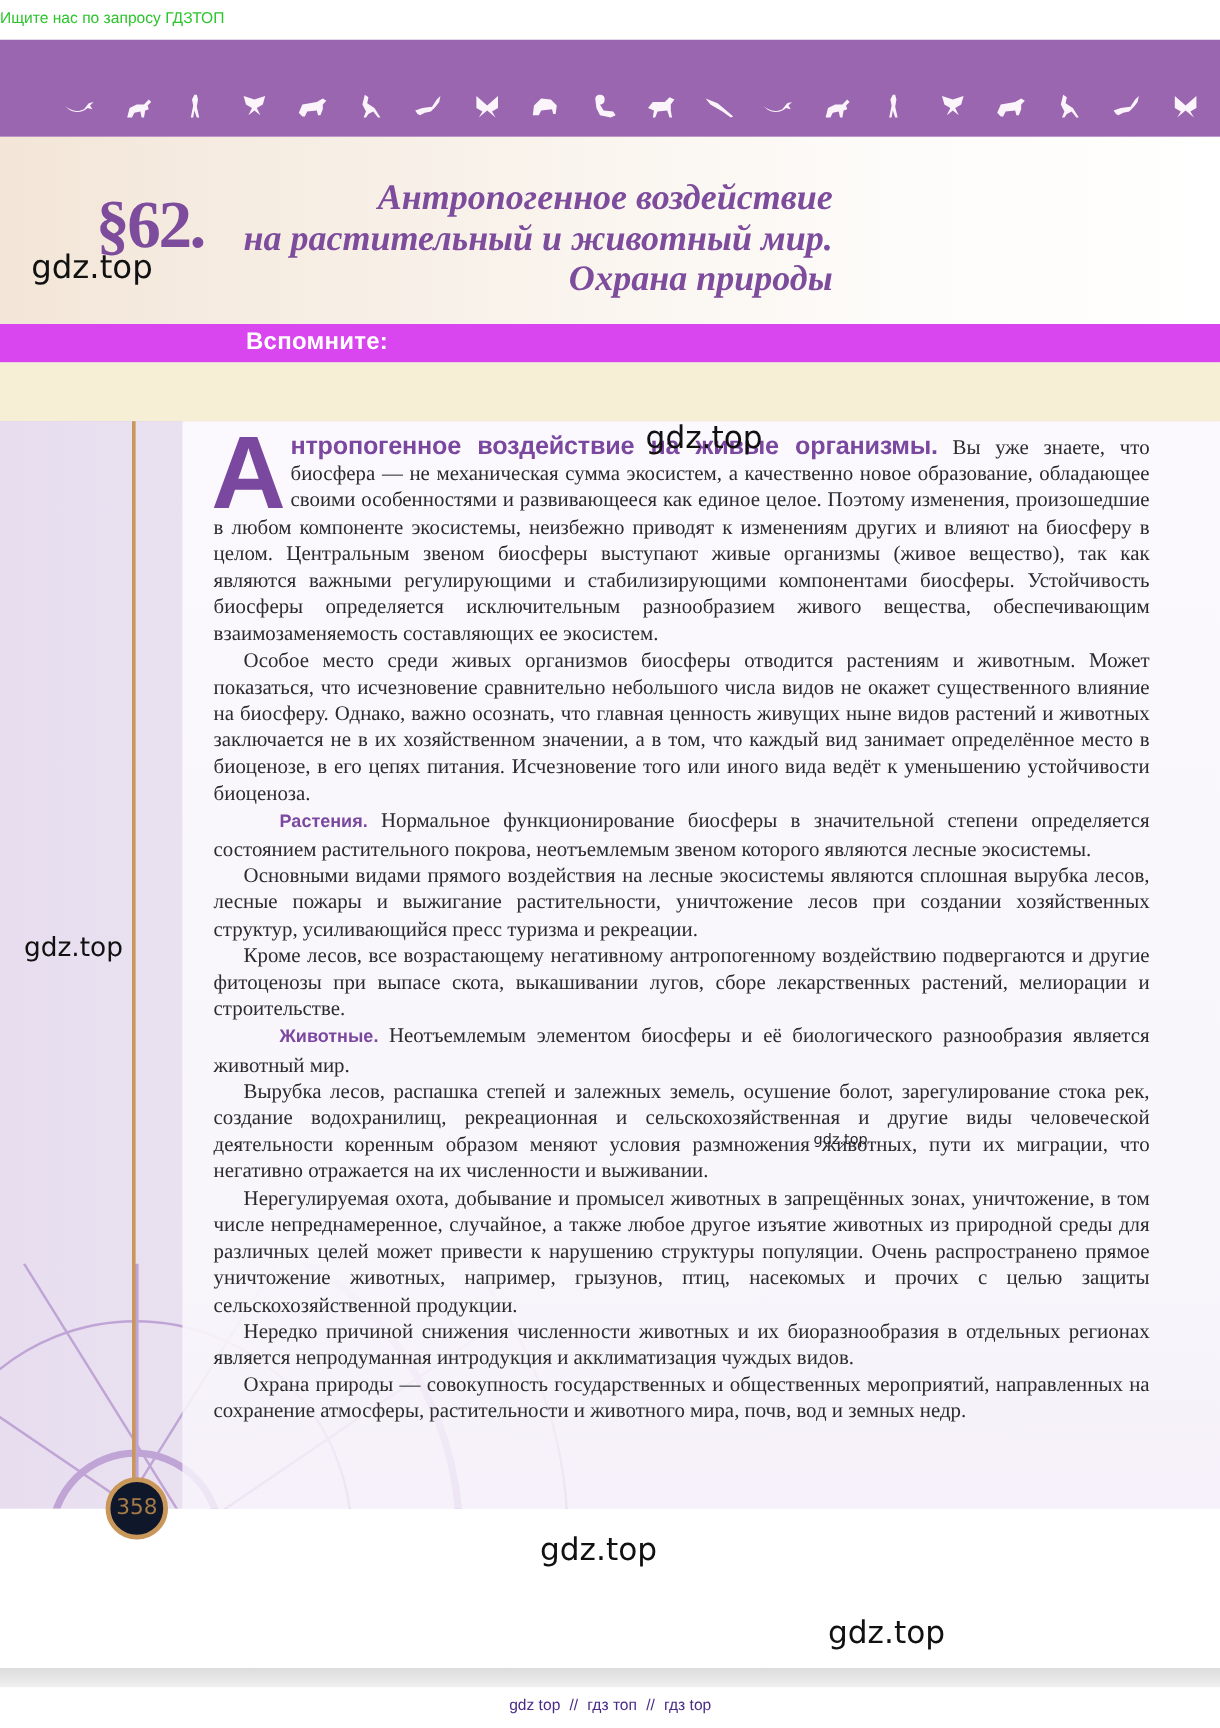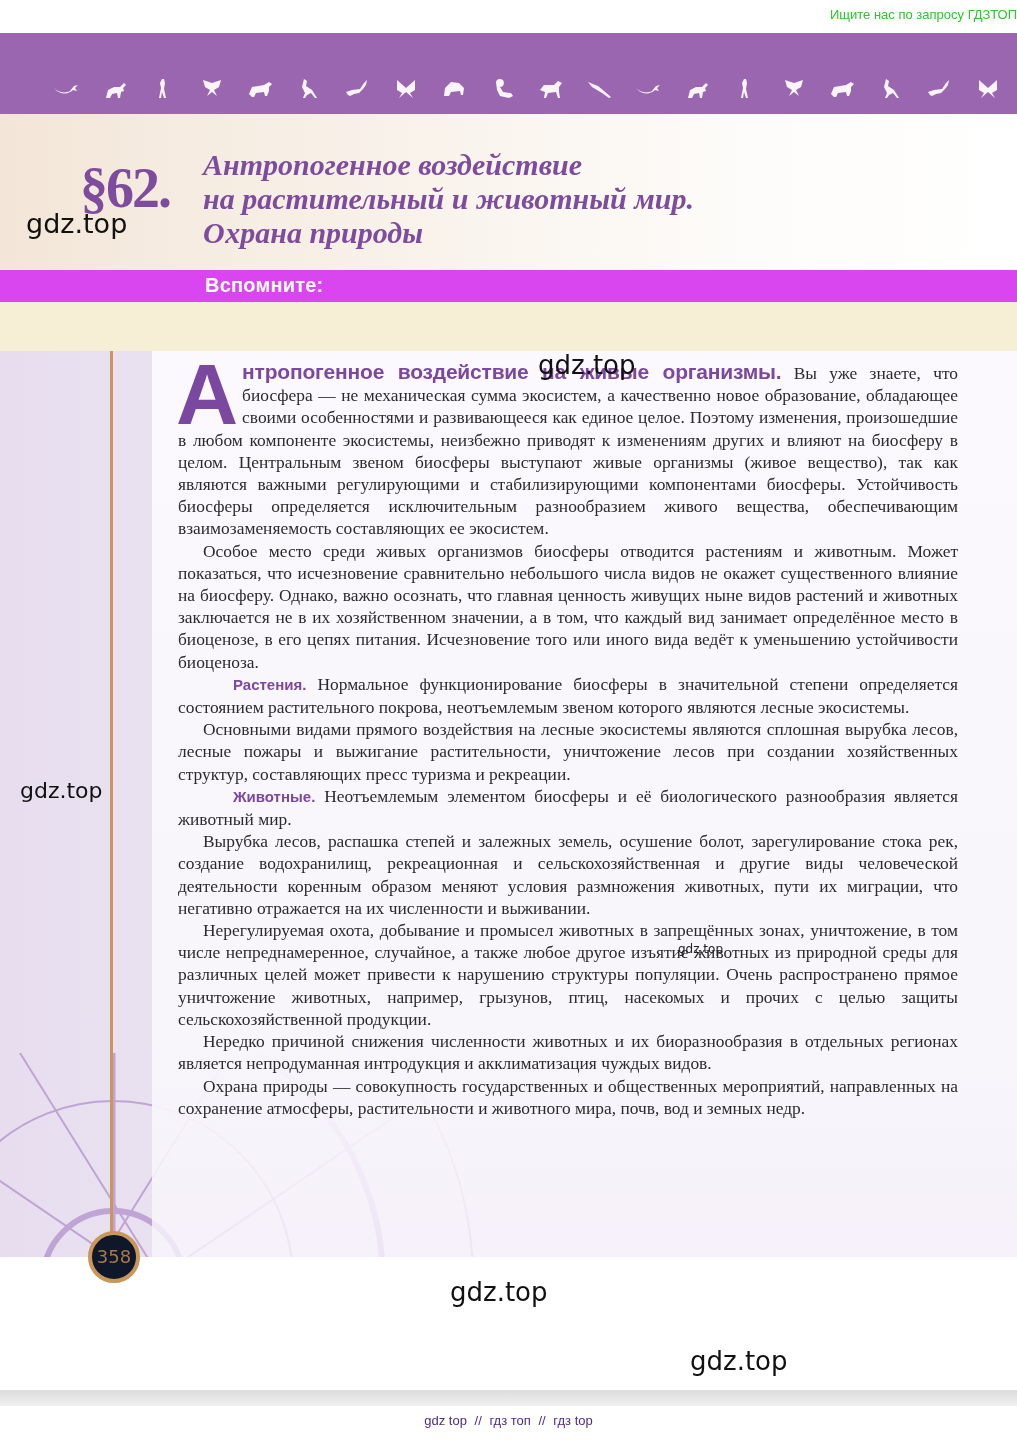--- a/index.html
+++ b/index.html
@@ -1,31 +1,31 @@
 <!DOCTYPE html>
 <html><head>
 <meta charset="utf-8">
 <style>
   * { box-sizing: border-box; margin: 0; padding: 0; }
   html, body { width: 1017px; height: 1440px; background: #ffffff; overflow: hidden; }
   body { position: relative; font-family: "Liberation Serif", serif; color: #2a2a2a; }
 
-  .top-ad { position: absolute; left: 0; top: 0; width: 1017px; height: 33px; text-align: right; line-height: 30px; font-family: "Liberation Sans", sans-serif; font-size: 13px; color: #2dc42d; }
+  .top-ad { position: absolute; left: 0; top: 0; width: 1017px; height: 33px; text-align: left; line-height: 30px; font-family: "Liberation Sans", sans-serif; font-size: 13px; color: #2dc42d; }
 
   .page { position: absolute; left: 0; top: 33px; width: 1017px; height: 1224px; overflow: hidden; background: #ece4f2; }
 
   .animal-band { position: absolute; left: 0; top: 0; width: 1017px; height: 81px; background: #9b66b0; }
   .animal-row { position: absolute; left: 52px; top: 42px; width: 950px; height: 28px; display: flex; justify-content: space-between; align-items: center; }
   .animal { width: 28px; height: 24px; display: flex; align-items: center; justify-content: center; color: #ffffff; font-size: 20px; line-height: 1; }
   .animal svg { width: 26px; height: 22px; fill: #fbf5fb; }
 
   .title-band { position: absolute; left: 0; top: 81px; width: 1017px; height: 156px;
     background: linear-gradient(90deg, #f3e6d8 0%, #f7efe6 30%, #fdfbf8 70%, #ffffff 100%); }
   .para-num { position: absolute; left: 80px; top: 42px; font-family: "Liberation Serif", serif; font-size: 56px; font-weight: bold; color: #7d4c9c; letter-spacing: -2px; }
-  .title { position: absolute; left: 203px; top: 34px; font-family: "Liberation Serif", serif; font-style: italic; font-weight: bold; font-size: 30px; line-height: 34px; color: #7d4c9c; }
+  .title { position: absolute; left: 203px; top: 34px; font-family: "Liberation Serif", serif; font-style: italic; font-weight: bold; font-size: 30px; line-height: 34px; color: #7d4c9c; text-align: right; }
   .title div { white-space: nowrap; }
 
   .recall-head { position: absolute; left: 0; top: 237px; width: 1017px; height: 32px; background: #d946ef; }
   .recall-label { position: absolute; left: 205px; top: 4px; font-family: "Liberation Sans", sans-serif; font-weight: bold; font-size: 20px; color: #ffffff; letter-spacing: 0.2px; }
   .recall-body { position: absolute; left: 0; top: 269px; width: 1017px; height: 49px; background: #f6efd6; box-shadow: 0 3px 4px rgba(0,0,0,0.12); }
   .recall-question { position: absolute; left: 203px; top: 14px; font-family: "DejaVu Sans", sans-serif; font-size: 14px; color: #701a75; margin-top: 44px; }
 
   .left-margin { position: absolute; left: 0; top: 318px; width: 152px; height: 1039px; background: linear-gradient(90deg, #e7ddef 0%, #e9e1f0 100%); }
   .gold-line { position: absolute; left: 110px; top: 318px; width: 3px; height: 930px; background: #c9975a; }
 
@@ -203,21 +203,22 @@
 
   <div class="gold-line"></div>
 
   <div class="text-panel"></div>
 </div>
 
 <div class="body-text">
   <p class="first"><span class="dropcap">А</span><span class="lead">нтропогенное воздействие на живые организмы.</span><span> Вы уже знаете, что биосфера — не механическая сумма экосистем, а качественно новое образование, обладающее своими особенностями и развивающееся как единое целое. Поэтому изменения, произошедшие в любом компоненте экосистемы, неизбежно приводят к изменениям других и влияют на биосферу в целом. Центральным звеном биосферы выступают живые организмы (живое вещество), так как являются важными регулирующими и стабилизирующими компонентами биосферы. Устойчивость биосферы определяется исключительным разнообразием живого вещества, обеспечивающим взаимозаменяемость составляющих ее экосистем.</span></p>
   <p>Особое место среди живых организмов биосферы отводится растениям и животным. Может показаться, что исчезновение сравнительно небольшого числа видов не окажет существенного влияние на биосферу. Однако, важно осознать, что главная ценность живущих ныне видов растений и животных заключается не в их хозяйственном значении, а в том, что каждый вид занимает определённое место в биоценозе, в его цепях питания. Исчезновение того или иного вида ведёт к уменьшению устойчивости биоценоза.</p>
   <p><span class="subhead">Растения.</span><span> Нормальное функционирование биосферы в значительной степени определяется состоянием растительного покрова, неотъемлемым звеном которого являются лесные экосистемы.</span></p>
-  <p>Основными видами прямого воздействия на лесные экосистемы являются сплошная вырубка лесов, лесные пожары и выжигание растительности, уничтожение лесов при создании хозяйственных структур, составляющих пресс туризма и рекреации.</p>
+  <p>Основными видами прямого воздействия на лесные экосистемы являются сплошная вырубка лесов, лесные пожары и выжигание растительности, уничтожение лесов при создании хозяйственных структур, усиливающийся пресс туризма и рекреации.</p>
+  <p>Кроме лесов, все возрастающему негативному антропогенному воздействию подвергаются и другие фитоценозы при выпасе скота, выкашивании лугов, сборе лекарственных растений, мелиорации и строительстве.</p>
   <p><span class="subhead">Животные.</span><span> Неотъемлемым элементом биосферы и её биологического разнообразия является животный мир.</span></p>
   <p>Вырубка лесов, распашка степей и залежных земель, осушение болот, зарегулирование стока рек, создание водохранилищ, рекреационная и сельскохозяйственная и другие виды человеческой деятельности коренным образом меняют условия размножения животных, пути их миграции, что негативно отражается на их численности и выживании.</p>
   <p>Нерегулируемая охота, добывание и промысел животных в запрещённых зонах, уничтожение, в том числе непреднамеренное, случайное, а также любое другое изъятие животных из природной среды для различных целей может привести к нарушению структуры популяции. Очень распространено прямое уничтожение животных, например, грызунов, птиц, насекомых и прочих с целью защиты сельскохозяйственной продукции.</p>
   <p>Нередко причиной снижения численности животных и их биоразнообразия в отдельных регионах является непродуманная интродукция и акклиматизация чуждых видов.</p>
   <p>Охрана природы — совокупность государственных и общественных мероприятий, направленных на сохранение атмосферы, растительности и животного мира, почв, вод и земных недр.</p>
 </div>
 
 <div class="page-badge">358</div>
 
 <div class="wm wm-title">gdz.top</div>

